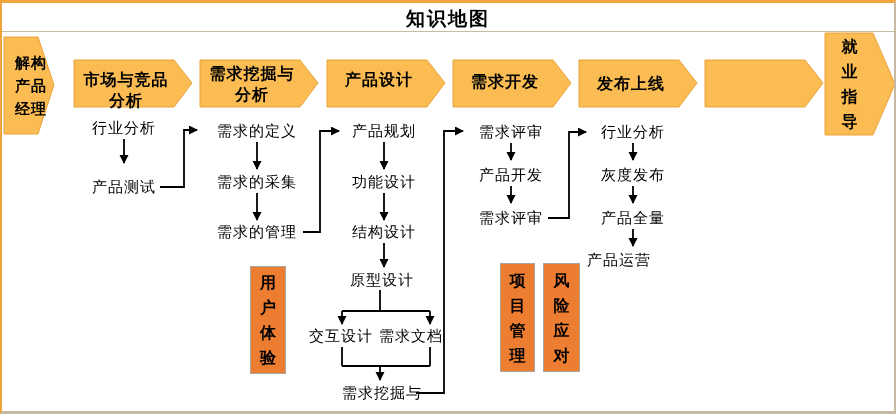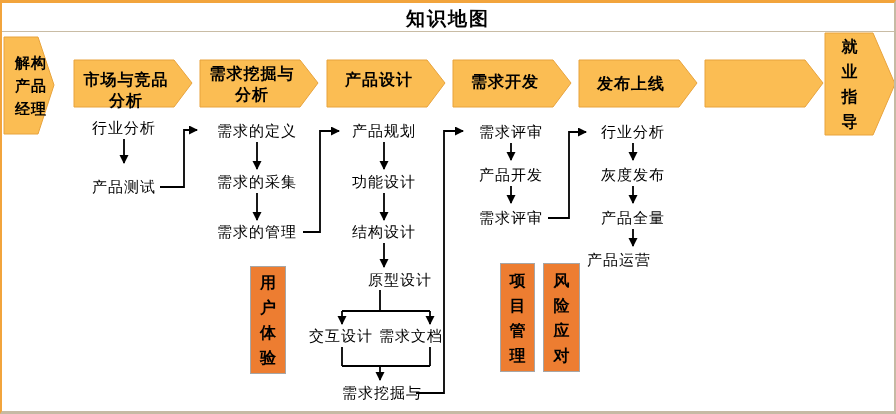--- a/index.html
+++ b/index.html
@@ -107,21 +107,21 @@
   <div class="node" style="left:122px;top:125px">行业分析</div>
   <div class="node" style="left:122px;top:184px">产品测试</div>
 
   <div class="node" style="left:255px;top:128px">需求的定义</div>
   <div class="node" style="left:255px;top:179px">需求的采集</div>
   <div class="node" style="left:255px;top:229px">需求的管理</div>
 
   <div class="node" style="left:382px;top:128px">产品规划</div>
   <div class="node" style="left:382px;top:179px">功能设计</div>
   <div class="node" style="left:382px;top:229px">结构设计</div>
-  <div class="node" style="left:398px;top:277px">原型设计</div>
+  <div class="node" style="left:380px;top:277px">原型设计</div>
   <div class="node" style="left:339px;top:333px">交互设计</div>
   <div class="node" style="left:409px;top:333px">需求文档</div>
   <div class="node" style="left:380px;top:390px">需求挖掘与</div>
 
   <div class="node" style="left:509px;top:129px">需求评审</div>
   <div class="node" style="left:509px;top:172px">产品开发</div>
   <div class="node" style="left:509px;top:215px">需求评审</div>
 
   <div class="node" style="left:631px;top:129px">行业分析</div>
   <div class="node" style="left:631px;top:172px">灰度发布</div>

